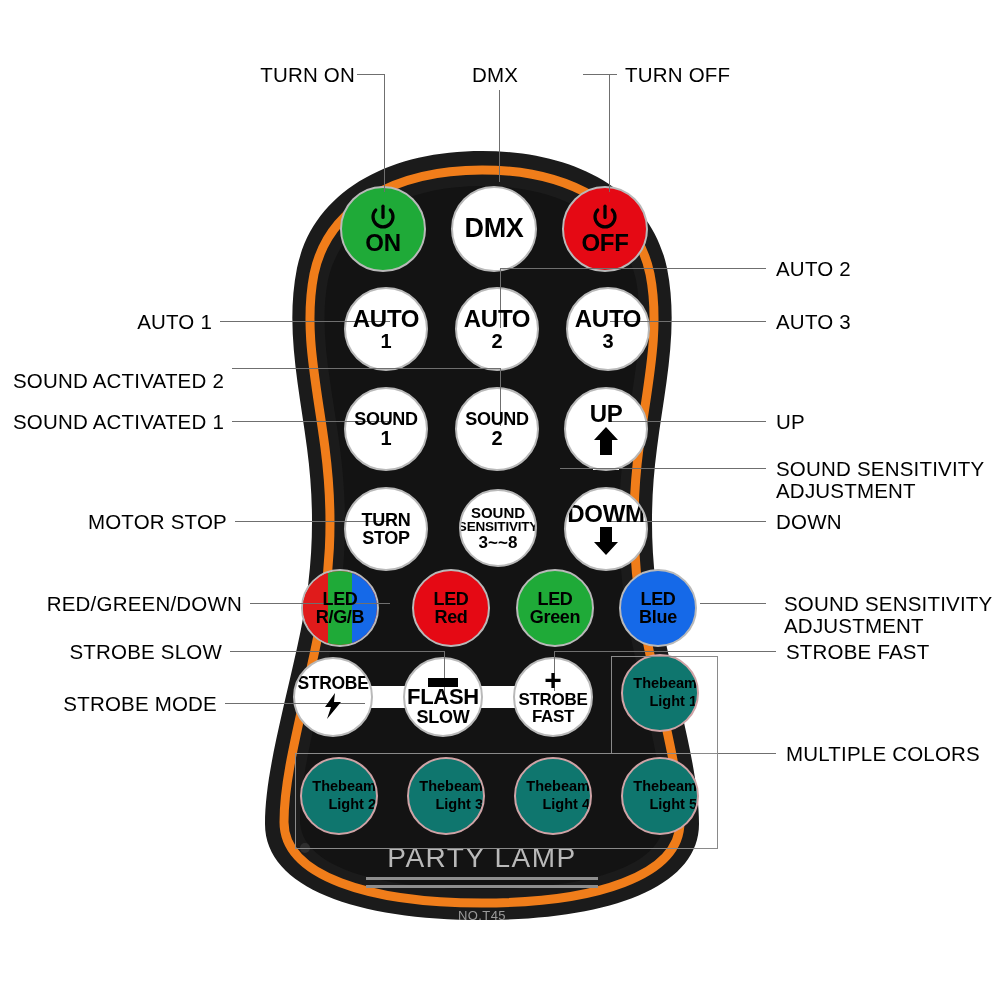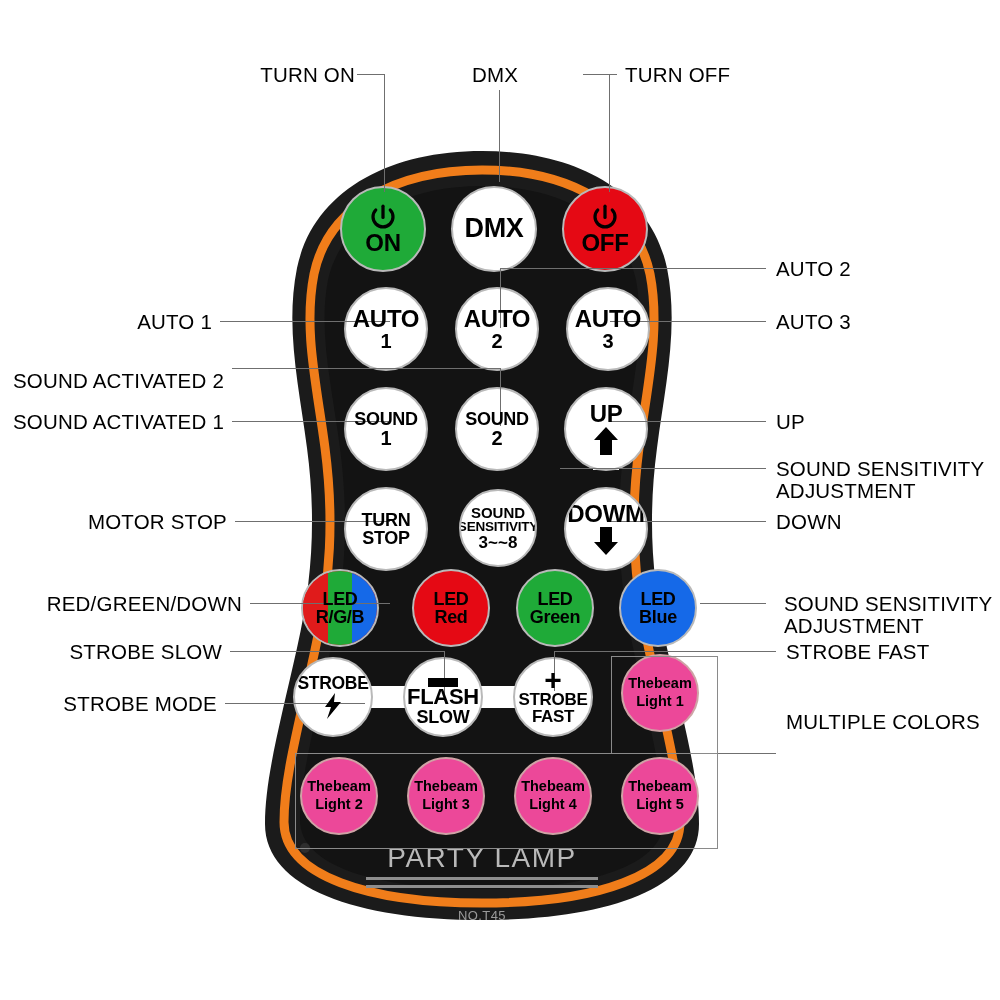--- a/index.html
+++ b/index.html
@@ -28,21 +28,21 @@
        align-items:center;justify-content:center;box-sizing:border-box;
        color:#000;text-align:center;line-height:1.02;
        border:2px solid #b9b9b9;overflow:hidden;}
   .btn .t1{font-size:24px;font-weight:700;letter-spacing:-.3px;z-index:2;}
   .btn .t2{font-size:20px;font-weight:700;letter-spacing:-.3px;z-index:2;}
 
   .btn.white{background:#ffffff;}
   .btn.green{background:#1faa38;}
   .btn.red{background:#e50914;}
   .btn.blue{background:#1569e8;}
-  .btn.pink{background:#ec4899;border-color:#cfa3a6;}
+  .btn.pink{background:#0f766e;border-color:#cfa3a6;align-items:flex-end;}
   .btn.rgb{background:#e01b1b;}
   .rgbstripe{position:absolute;top:0;bottom:0;}
 
   .pwr{width:30px;height:30px;margin-bottom:-2px;z-index:2;}
   .arrow{z-index:2;}
   .bolt{z-index:2;}
   .plusminus{font-size:30px;font-weight:900;line-height:18px;z-index:2;}
 
   .connbar{position:absolute;background:#ffffff;z-index:0;}
 
@@ -313,15 +313,15 @@
   <div class="lbl l" style="left:0px;top:592px;width:242px;">RED/GREEN/DOWN</div>
 
   <div class="lbl" style="left:784px;top:592px;">SOUND SENSITIVITY</div>
   <div class="lbl" style="left:784px;top:614px;">ADJUSTMENT</div>
 
   <div class="lbl l" style="left:0px;top:640px;width:222px;">STROBE SLOW</div>
   <div class="lbl" style="left:786px;top:640px;">STROBE FAST</div>
 
   <div class="lbl l" style="left:0px;top:692px;width:217px;">STROBE MODE</div>
 
-  <div class="lbl" style="left:786px;top:710px;">MULTIPLE COLORS</div>
+  <div class="lbl" style="left:786px;top:742px;">MULTIPLE COLORS</div>
 
 </div>
 
 </body></html>

